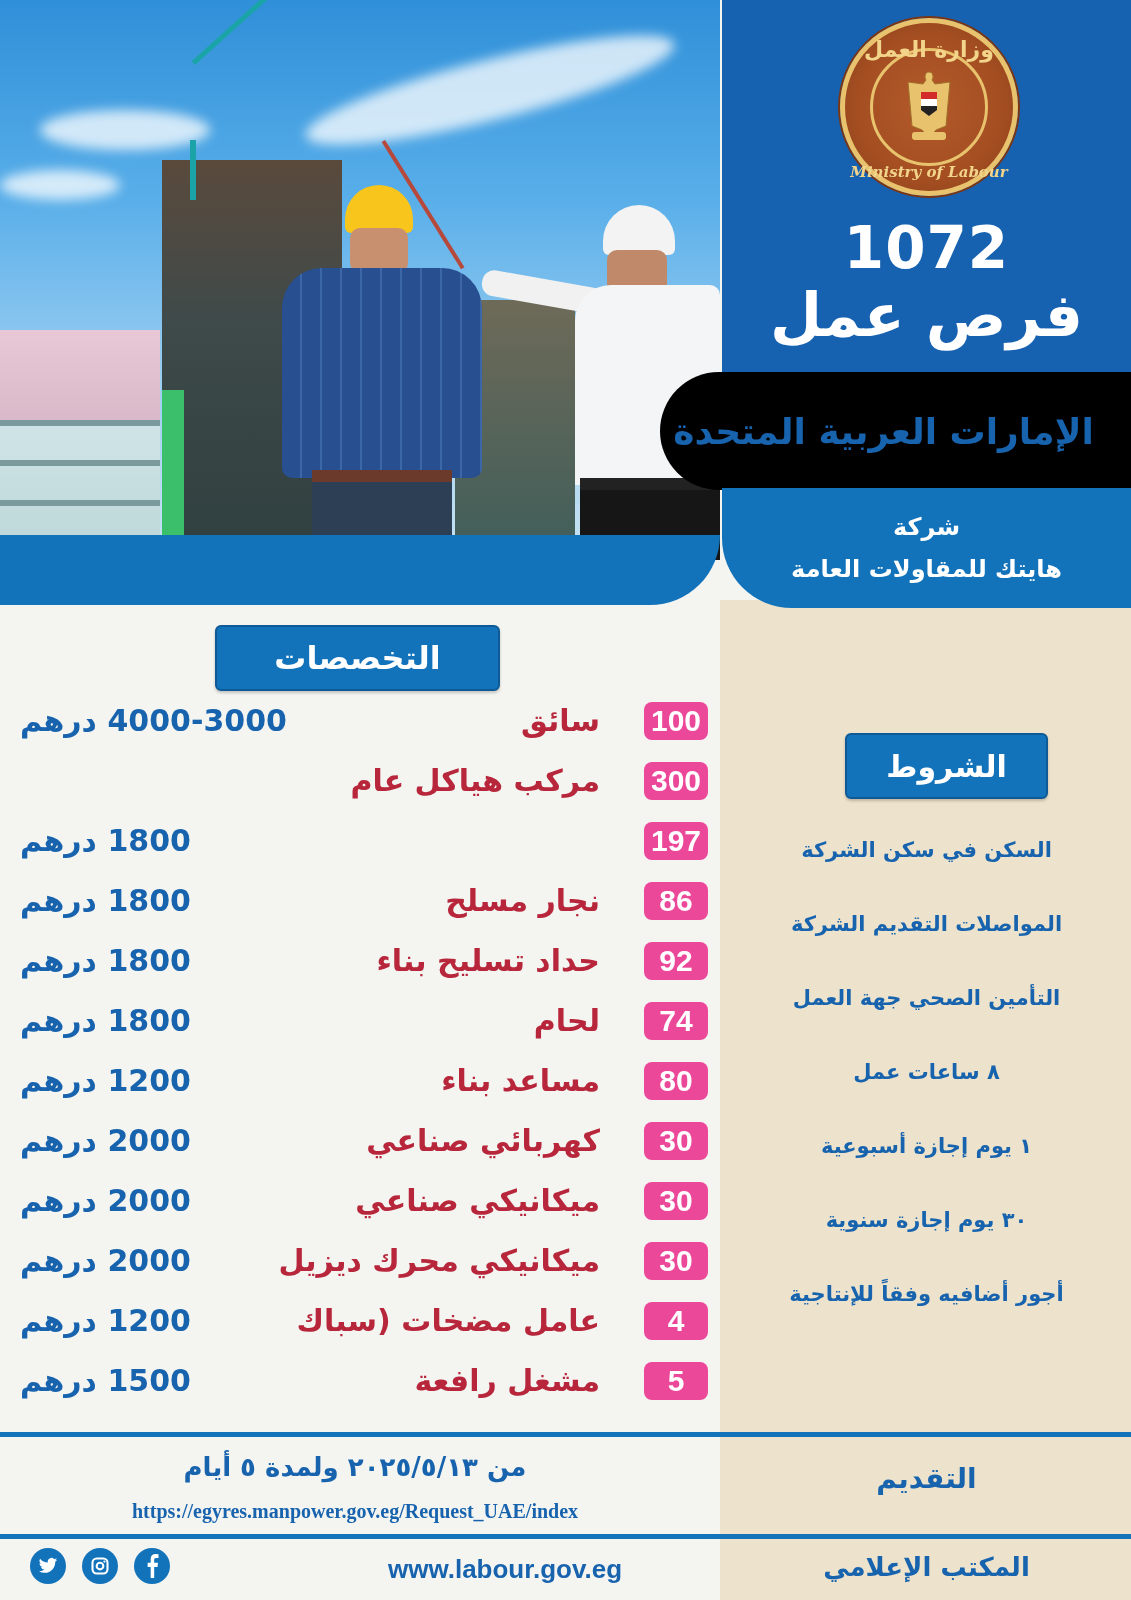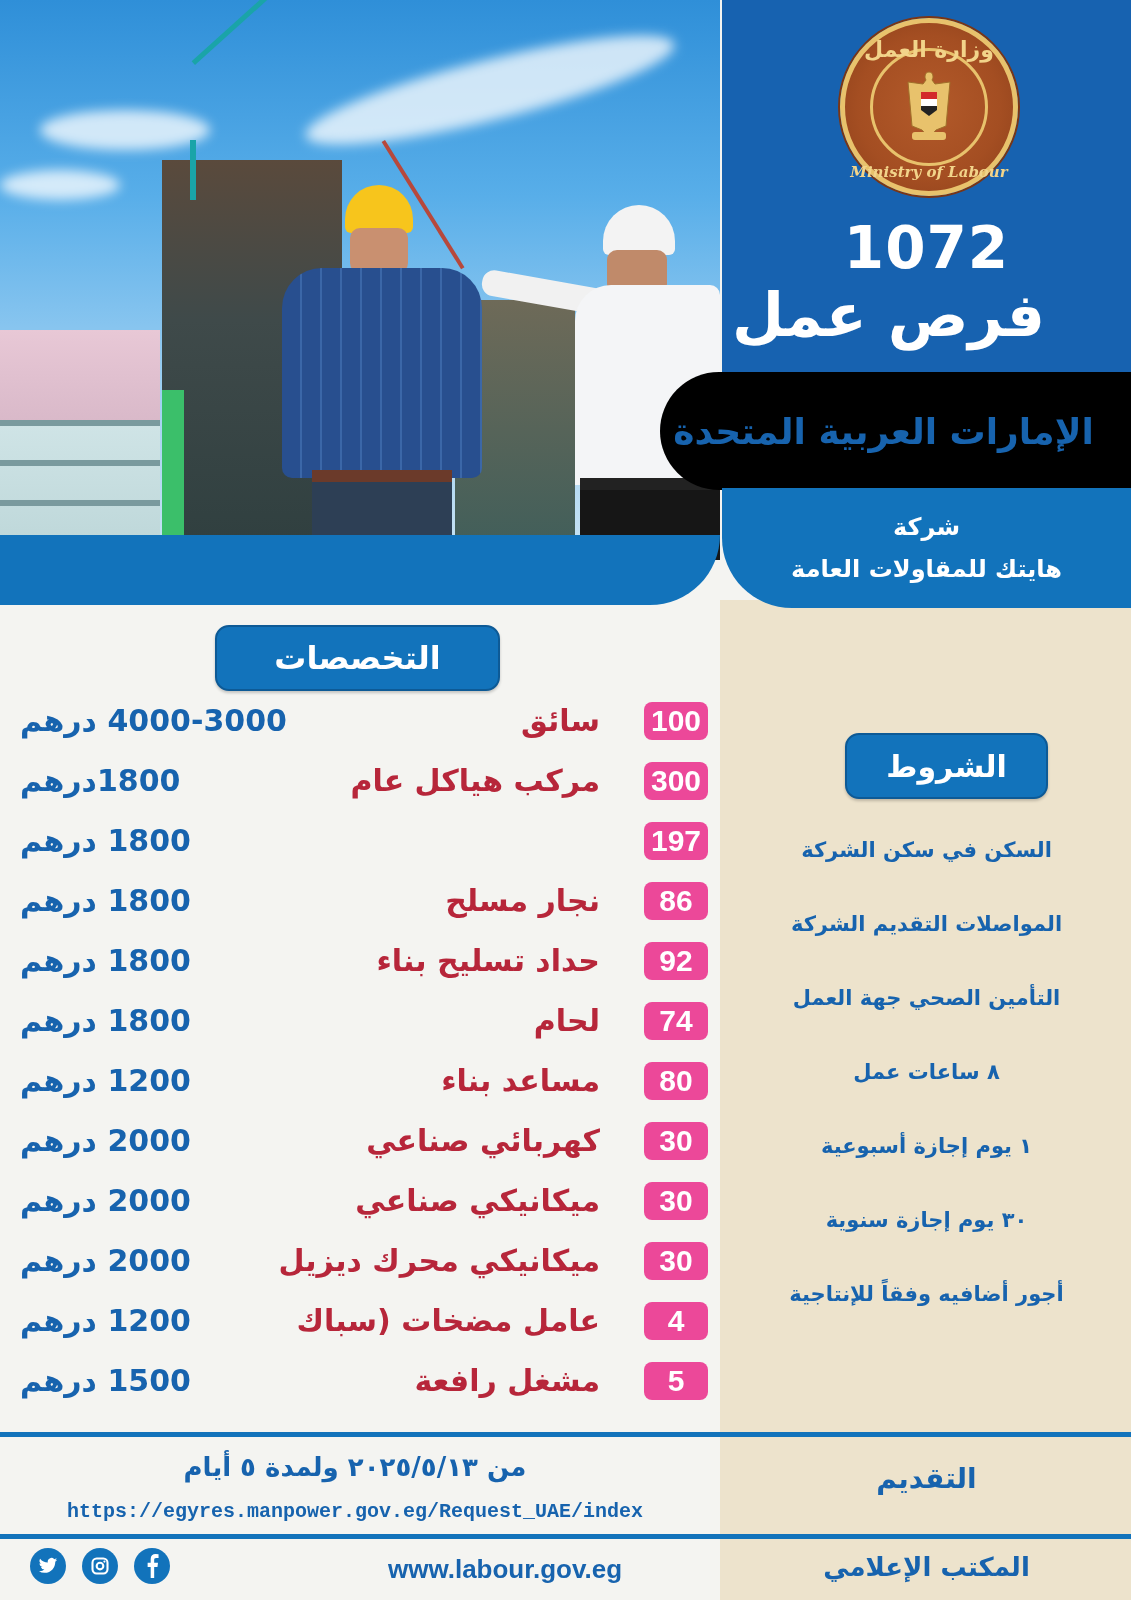--- a/index.html
+++ b/index.html
@@ -54,21 +54,21 @@
     .logo-en {
       position: absolute; bottom: 10px; left: 0; width: 100%; text-align: center;
       color: #f2d48a; font-weight: bold; font-size: 15px; font-family: "DejaVu Serif", serif; font-style: italic; margin-top: 44px;
     }
 
     .count {
       left: 722px; top: 214px; width: 409px; text-align: center;
       color: #fff; font-weight: bold; font-size: 58px; letter-spacing: 1px;
     }
     .count-label {
-      left: 684px; top: 280px; width: 409px; text-align: center;
+      left: 722px; top: 280px; width: 409px; text-align: center;
       color: #fff; font-weight: bold; font-size: 60px;
     }
 
     .yellow-banner {
       left: 660px; top: 372px; width: 471px; height: 118px;
       background: #000000;
       border-top-left-radius: 60px;
       border-bottom-left-radius: 60px;
       display: flex; align-items: center; justify-content: center; padding-right: 24px;
     }
@@ -78,21 +78,21 @@
       left: 722px; top: 488px; width: 409px; height: 120px;
       background: #1273bb;
       border-bottom-left-radius: 70px;
       display: flex; flex-direction: column; align-items: center; justify-content: center;
       color: #fff; font-weight: bold; font-size: 24px; line-height: 42px;
     }
 
     
     .section-pill {
       background: #1273bb; color: #fff; font-weight: bold;
-      border-radius: 14px; border: 2px solid #0d5a96;
+      border-radius: 6px; border: 2px solid #0d5a96;
       display: flex; align-items: center; justify-content: center;
       box-shadow: 0 2px 3px rgba(0,0,0,0.2);
     }
     .spec-pill { left: 215px; top: 625px; width: 285px; height: 66px; font-size: 32px; }
 
     .row { position: absolute; left: 0; width: 710px; height: 46px; }
     .row .badge {
       position: absolute; left: 620px; top: 4px; width: 64px; height: 38px;
       background: #ec4899; color: #fff; border-radius: 8px;
       font-weight: bold; font-size: 30px; text-align: center; line-height: 38px;
@@ -118,21 +118,21 @@
     }
 
     
     .hline { left: 0; width: 1131px; height: 5px; background: #1273bb; }
     .apply-date {
       left: 0; top: 1452px; width: 710px; text-align: center; color: #1763ae;
       font-weight: bold; font-size: 26px; direction: rtl;
     }
     .apply-url {
       left: 0; top: 1500px; width: 710px; text-align: center; color: #1763ae;
-      font-weight: bold; font-size: 20px; font-family: Liberation Mono, monospace;
+      font-weight: bold; font-size: 20px; font-family: Liberation Serif, serif;
     }
     .apply-label {
       left: 722px; top: 1462px; width: 409px; text-align: center; color: #1763ae;
       font-weight: bold; font-size: 28px; direction: rtl;
     }
     .site {
       left: 300px; top: 1554px; width: 410px; text-align: center; color: #1763ae;
       font-weight: bold; font-size: 26px; font-family: "Liberation Sans", sans-serif;
     }
     .media-label {
@@ -217,21 +217,20 @@
 
 <div>
   <div class="row" style="top:698px;">
     <span class="badge">100</span>
     <span class="title">سائق</span>
     <span class="salary">4000-3000 درهم</span>
   </div>
   <div class="row" style="top:758px;">
     <span class="badge">300</span>
     <span class="title">مركب هياكل عام</span>
-    <span class="salary">1800درهم</span>
   </div>
   <div class="row" style="top:818px;">
     <span class="badge">197</span>
     <span class="salary">1800 درهم</span>
   </div>
   <div class="row" style="top:878px;">
     <span class="badge">86</span>
     <span class="title">نجار مسلح</span>
     <span class="salary">1800 درهم</span>
   </div>

